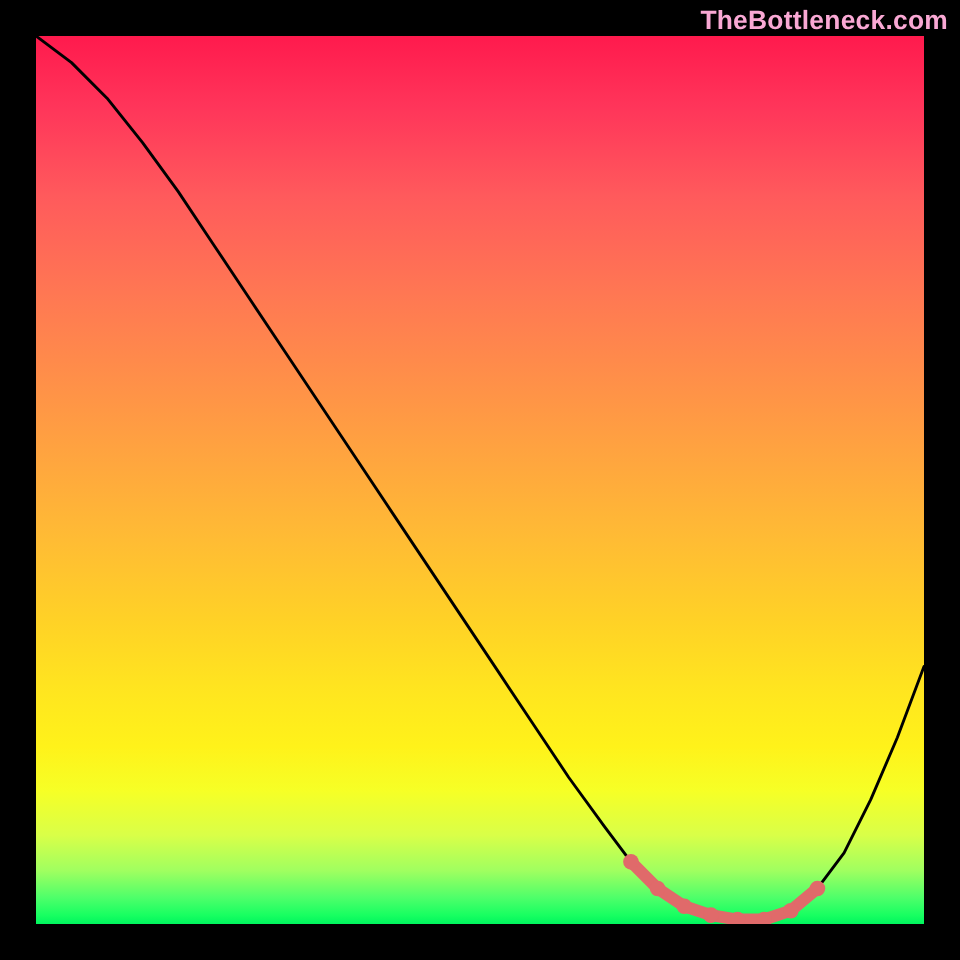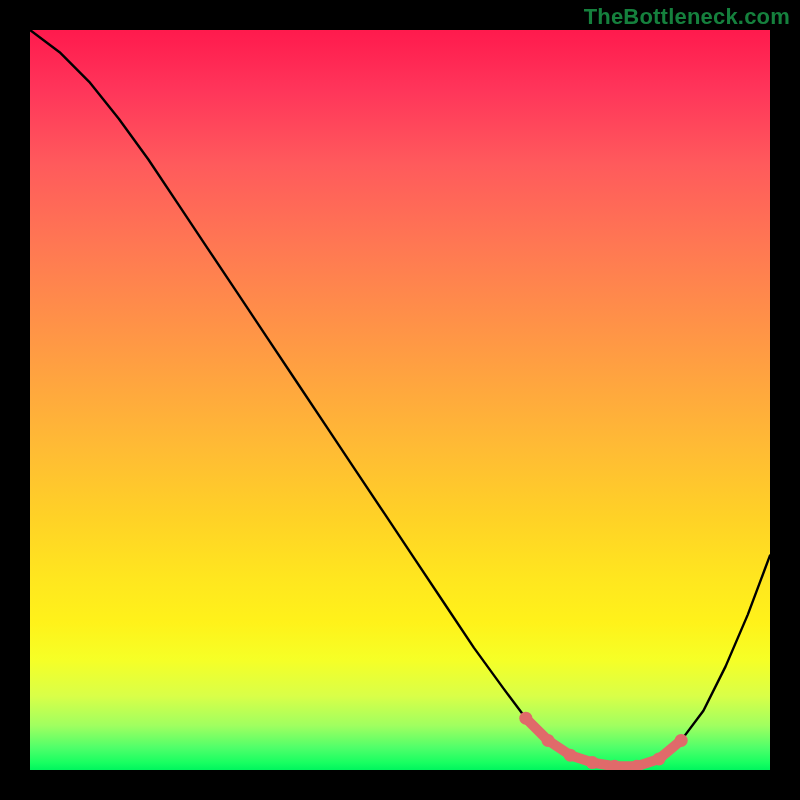--- a/index.html
+++ b/index.html
@@ -5,21 +5,21 @@
   * { margin: 0; padding: 0; box-sizing: border-box; }
   html, body { width: 800px; height: 800px; overflow: hidden; background: #000; }
   .frame { position: relative; width: 800px; height: 800px; background: #000; }
   .watermark {
     position: absolute;
     top: 4px;
     right: 10px;
     font-family: Arial, Helvetica, sans-serif;
     font-size: 22px;
     font-weight: 600;
-    color: #15803d;
+    color: #f9a8d4;
     letter-spacing: 0.2px;
   }
   .plot {
     position: absolute;
     left: 30px;
     top: 30px;
     width: 740px;
     height: 740px;
     overflow: hidden;
   }

